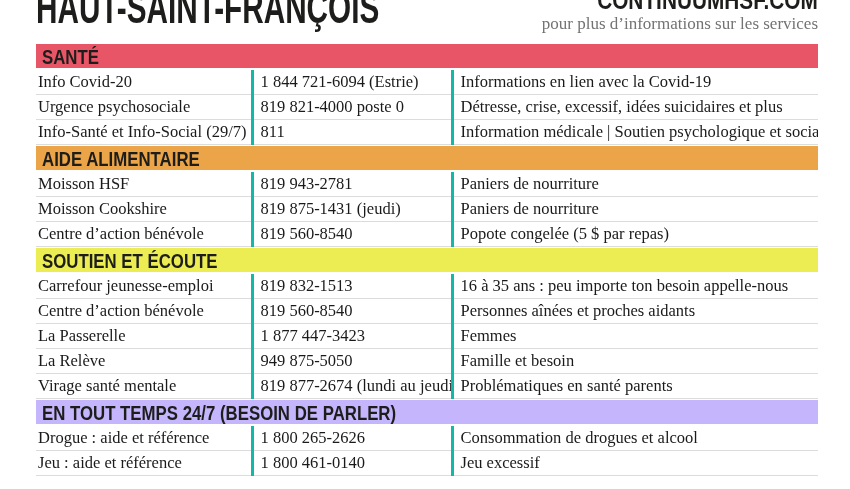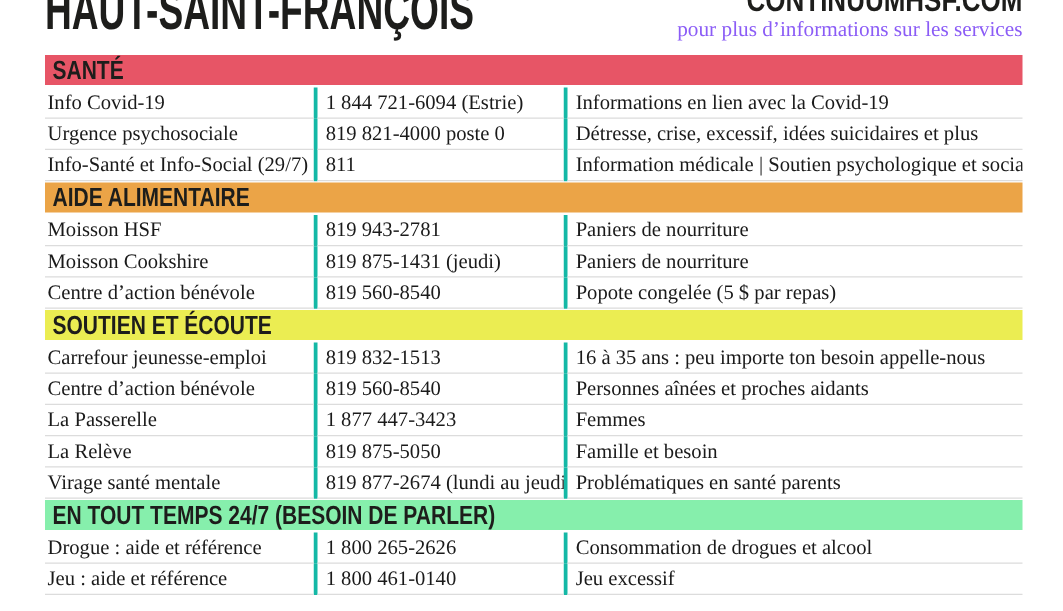--- a/index.html
+++ b/index.html
@@ -38,21 +38,21 @@
     line-height:26px;
     color:#1d1d1b;
     white-space:nowrap;
   }
   .website .cond{transform-origin:100% 50%;transform:scaleX(.8);}
   .tagline{
     font-family:"Liberation Serif", serif;
     font-size:17px;
     line-height:19px;
     margin-top:1px;
-    color:#8b5cf6;
+    color:#737373;
     white-space:nowrap;
   }
   
   .sections{
     position:absolute;
     left:36px;right:32px;top:44px;
   }
   .banner{
     height:24px;
     margin-top:1px;
@@ -118,21 +118,21 @@
       <span class="banner-text">SANTÉ</span>
     </div>
     <table class="rows">
       <colgroup>
             <col class="c-service">
             <col class="c-phone">
             <col class="c-desc">
           </colgroup>
       <tbody>
   <tr class="row">
-    <td class="service">Info Covid-19</td>
+    <td class="service">Info Covid-20</td>
     <td class="phone">1 844 721-6094 (Estrie)</td>
     <td class="desc">Informations en lien avec la Covid-19</td>
   </tr>
 
   <tr class="row">
     <td class="service">Urgence psychosociale</td>
     <td class="phone">819 821-4000 poste 0</td>
     <td class="desc">Détresse, crise, excessif, idées suicidaires et plus</td>
   </tr>
 
@@ -201,35 +201,35 @@
   </tr>
 
   <tr class="row">
     <td class="service">La Passerelle</td>
     <td class="phone">1 877 447-3423</td>
     <td class="desc">Femmes</td>
   </tr>
 
   <tr class="row">
     <td class="service">La Relève</td>
-    <td class="phone">819 875-5050</td>
+    <td class="phone">949 875-5050</td>
     <td class="desc">Famille et besoin</td>
   </tr>
 
   <tr class="row">
     <td class="service">Virage santé mentale</td>
     <td class="phone">819 877-2674 (lundi au jeudi)</td>
     <td class="desc">Problématiques en santé parents</td>
   </tr>
 </tbody>
     </table>
   </section>
 
   <section class="section">
-    <div class="banner" style="background: #86efac;">
+    <div class="banner" style="background: #c4b5fd;">
       <span class="banner-text">EN TOUT TEMPS 24/7 (BESOIN DE PARLER)</span>
     </div>
     <table class="rows">
       <colgroup>
             <col class="c-service">
             <col class="c-phone">
             <col class="c-desc">
           </colgroup>
       <tbody>
   <tr class="row">

